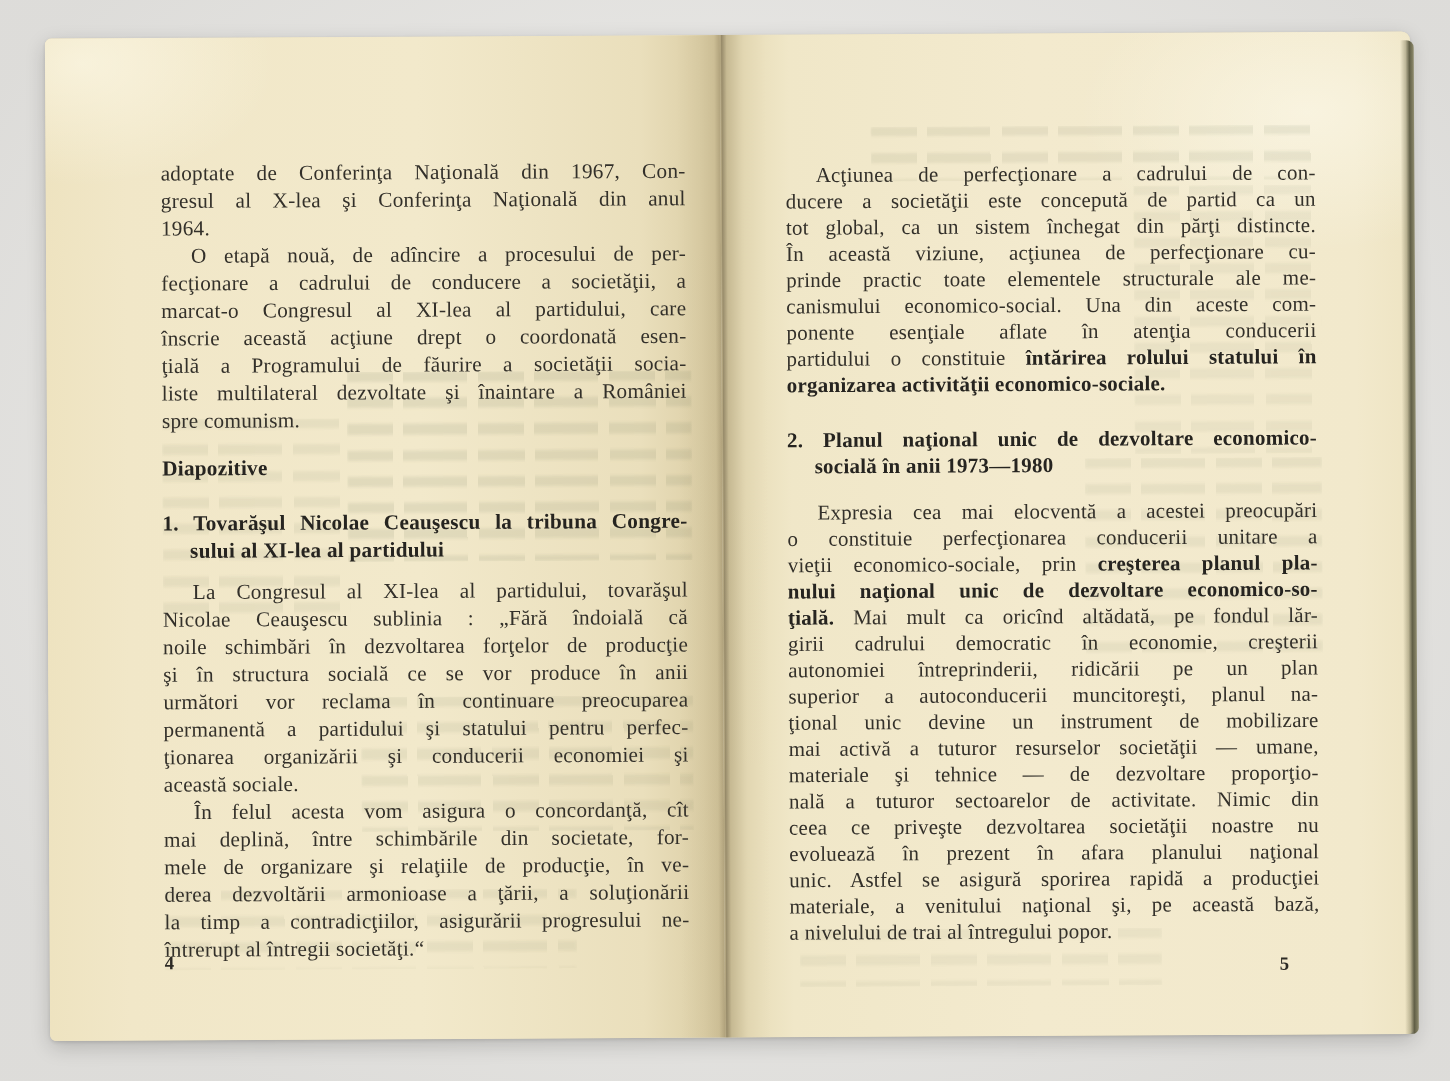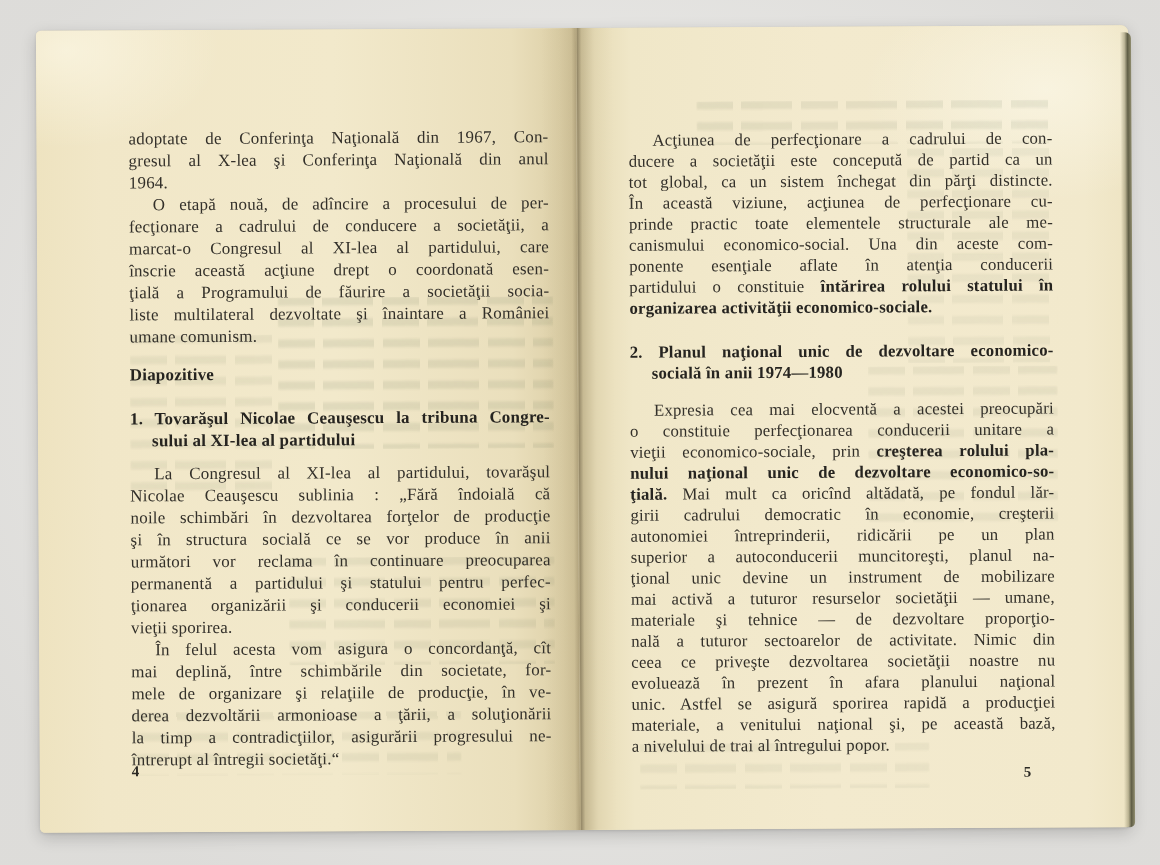--- a/index.html
+++ b/index.html
@@ -136,38 +136,38 @@
             <div class="line"><span>gresul al X-lea şi Conferinţa Naţională din anul</span></div>
             <div class="line last"><span>1964.</span></div>
           </div>
           <div class="block para">
             <div class="line indent"><span>O etapă nouă, de adîncire a procesului de per-</span></div>
             <div class="line"><span>fecţionare a cadrului de conducere a societăţii, a</span></div>
             <div class="line"><span>marcat-o Congresul al XI-lea al partidului, care</span></div>
             <div class="line"><span>înscrie această acţiune drept o coordonată esen-</span></div>
             <div class="line"><span>ţială a Programului de făurire a societăţii socia-</span></div>
             <div class="line"><span>liste multilateral dezvoltate şi înaintare a României</span></div>
-            <div class="line last"><span>umane comunism.</span></div>
+            <div class="line last"><span>spre comunism.</span></div>
           </div>
           <div class="block heading-minor">
             <div class="line last"><span class="bold">Diapozitive</span></div>
           </div>
           <div class="block heading-numbered">
             <div class="line"><span class="bold">1. Tovarăşul Nicolae Ceauşescu la tribuna Congre-</span></div>
             <div class="line last hang"><span class="bold">sului al XI-lea al partidului</span></div>
           </div>
           <div class="block para">
             <div class="line indent"><span>La Congresul al XI-lea al partidului, tovarăşul</span></div>
             <div class="line"><span>Nicolae Ceauşescu sublinia : „Fără îndoială că</span></div>
             <div class="line"><span>noile schimbări în dezvoltarea forţelor de producţie</span></div>
             <div class="line"><span>şi în structura socială ce se vor produce în anii</span></div>
             <div class="line"><span>următori vor reclama în continuare preocuparea</span></div>
             <div class="line"><span>permanentă a partidului şi statului pentru perfec-</span></div>
             <div class="line"><span>ţionarea organizării şi conducerii economiei şi</span></div>
-            <div class="line last"><span>vieţii sporirea.</span></div>
+            <div class="line last"><span>această sociale.</span></div>
           </div>
           <div class="block para">
             <div class="line indent"><span>În felul acesta vom asigura o concordanţă, cît</span></div>
             <div class="line"><span>mai deplină, între schimbările din societate, for-</span></div>
             <div class="line"><span>mele de organizare şi relaţiile de producţie, în ve-</span></div>
             <div class="line"><span>derea dezvoltării armonioase a ţării, a soluţionării</span></div>
             <div class="line"><span>la timp a contradicţiilor, asigurării progresului ne-</span></div>
             <div class="line last"><span>întrerupt al întregii societăţi.“</span></div>
           </div>
         </div>
@@ -186,26 +186,26 @@
             <div class="line"><span>tot global, ca un sistem închegat din părţi distincte.</span></div>
             <div class="line"><span>În această viziune, acţiunea de perfecţionare cu-</span></div>
             <div class="line"><span>prinde practic toate elementele structurale ale me-</span></div>
             <div class="line"><span>canismului economico-social. Una din aceste com-</span></div>
             <div class="line"><span>ponente esenţiale aflate în atenţia conducerii</span></div>
             <div class="line"><span>partidului o constituie </span><span class="bold">întărirea rolului statului în</span></div>
             <div class="line last"><span class="bold">organizarea activităţii economico-sociale.</span></div>
           </div>
           <div class="block heading-numbered">
             <div class="line"><span class="bold">2. Planul naţional unic de dezvoltare economico-</span></div>
-            <div class="line last hang"><span class="bold">socială în anii 1974—1980</span></div>
+            <div class="line last hang"><span class="bold">socială în anii 1973—1980</span></div>
           </div>
           <div class="block para">
             <div class="line indent"><span>Expresia cea mai elocventă a acestei preocupări</span></div>
             <div class="line"><span>o constituie perfecţionarea conducerii unitare a</span></div>
-            <div class="line"><span>vieţii economico-sociale, prin </span><span class="bold">creşterea rolului pla-</span></div>
+            <div class="line"><span>vieţii economico-sociale, prin </span><span class="bold">creşterea planul pla-</span></div>
             <div class="line"><span class="bold">nului naţional unic de dezvoltare economico-so-</span></div>
             <div class="line"><span class="bold">ţială.</span><span> Mai mult ca oricînd altădată, pe fondul lăr-</span></div>
             <div class="line"><span>girii cadrului democratic în economie, creşterii</span></div>
             <div class="line"><span>autonomiei întreprinderii, ridicării pe un plan</span></div>
             <div class="line"><span>superior a autoconducerii muncitoreşti, planul na-</span></div>
             <div class="line"><span>ţional unic devine un instrument de mobilizare</span></div>
             <div class="line"><span>mai activă a tuturor resurselor societăţii — umane,</span></div>
             <div class="line"><span>materiale şi tehnice — de dezvoltare proporţio-</span></div>
             <div class="line"><span>nală a tuturor sectoarelor de activitate. Nimic din</span></div>
             <div class="line"><span>ceea ce priveşte dezvoltarea societăţii noastre nu</span></div>

